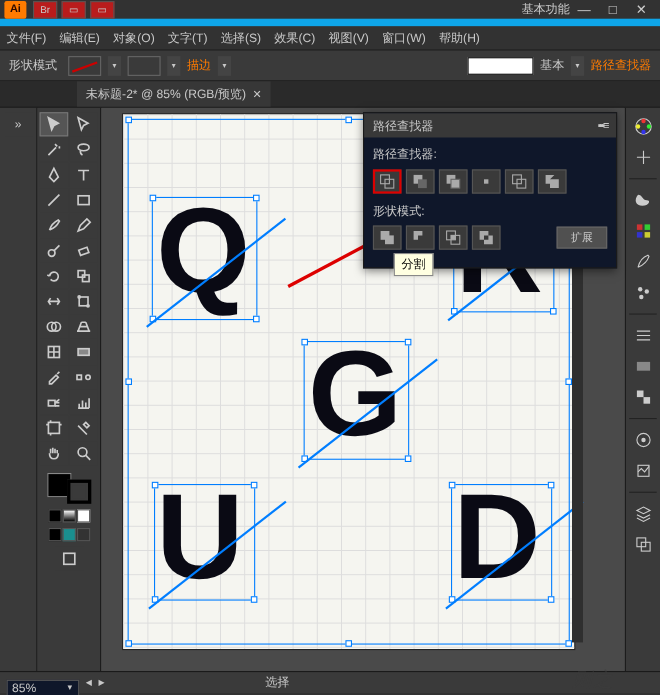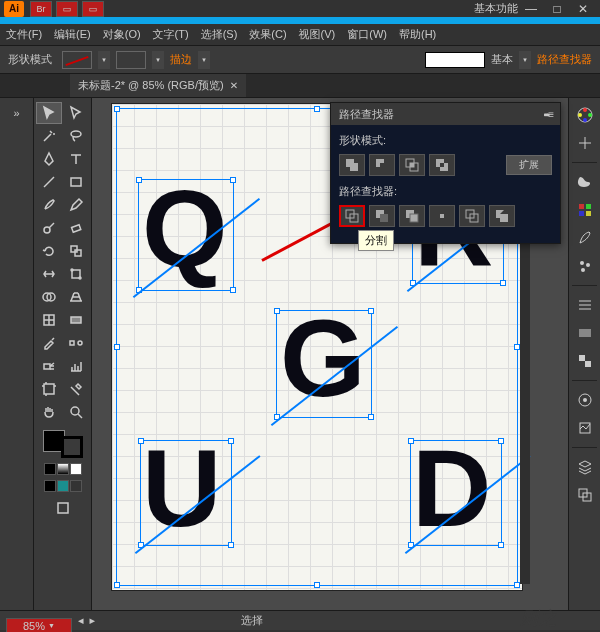--- a/index.html
+++ b/index.html
@@ -56,21 +56,21 @@
 .fp-body { padding:8px; }
 .fp-section { margin-bottom:8px; }
 .fp-label { margin-bottom:6px; }
 .fp-icons { display:flex; gap:4px; align-items:center; }
 .fp-btn { width:26px; height:22px; background:#3a3a3a; border:1px solid #555; display:flex; align-items:center; justify-content:center; }
 .fp-btn.hl { border:2px solid #d00; }
 .fp-btn svg { width:14px; height:14px; }
 .fp-expand { width:46px; height:20px; background:#505050; border:1px solid #666; display:flex; align-items:center; justify-content:center; font-size:10px; margin-left:auto; }
 .tooltip { position:absolute; background:#ffffe1; color:#000; border:1px solid #888; padding:2px 6px; font-size:11px; z-index:20;text-align:center; }
 .status { height:20px; background:#3a3a3a; border-top:1px solid #1a1a1a; display:flex; align-items:center; padding:0 6px; gap:6px; }
-.zoom { width:66px; height:16px; background:#b91c1c; border:1px solid #555; padding:0 16px; display:flex; align-items:center; justify-content:space-between;margin-top:10px; }
+.zoom { width:66px; height:16px; background:#0f172a; border:1px solid #555; padding:0 4px; display:flex; align-items:center; justify-content:space-between;margin-top:10px; }
 .status-sel { margin-left:140px; }
 .rv { position:absolute; right:38px; top:100px; width:10px; bottom:26px; background:#2f2f2f; }
 .watermark { position:absolute; right:42px; bottom:2px; font-size:18px; color:rgba(60,60,60,.5); font-style:italic; letter-spacing:1px; }
 </style>
 </head>
 <body>
 
 <div class="titlebar">
   <div class="ai-logo">Ai</div>
   <div class="tb-icon">Br</div>
@@ -473,20 +473,59 @@
   </div>
 </div>
 
 <div class="float-panel">
   <div class="fp-tab">
     <span>路径查找器</span>
     <span class="fp-menu">▪▪▪≡</span>
   </div>
   <div class="fp-body">
     <div class="fp-section">
+      <div class="fp-label">路径查找器:</div>
+      <div class="fp-icons">
+        <div class="fp-btn hl">
+            <svg viewBox="0 0 14 14">
+              <rect x="1" y="1" width="8" height="8" fill="none" stroke="#aaa"></rect>
+              <rect x="5" y="5" width="8" height="8" fill="none" stroke="#aaa"></rect>
+            </svg>
+          </div>
+        <div class="fp-btn">
+            <svg viewBox="0 0 14 14">
+              <rect x="1" y="1" width="8" height="8" fill="#aaa"></rect>
+              <rect x="5" y="5" width="8" height="8" fill="#666"></rect>
+            </svg>
+          </div>
+        <div class="fp-btn">
+            <svg viewBox="0 0 14 14">
+              <rect x="1" y="1" width="8" height="8" fill="#aaa"></rect>
+              <rect x="5" y="5" width="8" height="8" fill="#aaa" stroke="#666"></rect>
+            </svg>
+          </div>
+        <div class="fp-btn">
+            <svg viewBox="0 0 14 14">
+              <rect x="5" y="5" width="4" height="4" fill="#aaa"></rect>
+            </svg>
+          </div>
+        <div class="fp-btn">
+            <svg viewBox="0 0 14 14">
+              <rect x="1" y="1" width="8" height="8" fill="none" stroke="#aaa"></rect>
+              <rect x="5" y="5" width="8" height="8" fill="none" stroke="#aaa"></rect>
+            </svg>
+          </div>
+        <div class="fp-btn">
+            <svg viewBox="0 0 14 14">
+              <path d="M5 5h8v8h-8v-4h-4v-8h8z" fill="#aaa"></path>
+            </svg>
+          </div>
+      </div>
+    </div>
+    <div class="fp-section">
       <div class="fp-label">形状模式:</div>
       <div class="fp-icons">
         <div class="fp-btn">
             <svg viewBox="0 0 14 14">
               <rect x="1" y="1" width="8" height="8" fill="#aaa"></rect>
               <rect x="5" y="5" width="8" height="8" fill="#aaa"></rect>
             </svg>
           </div>
         <div class="fp-btn">
             <svg viewBox="0 0 14 14">
@@ -499,59 +538,20 @@
               <rect x="1" y="1" width="8" height="8" fill="none" stroke="#aaa"></rect>
               <rect x="5" y="5" width="8" height="8" fill="none" stroke="#aaa"></rect>
             </svg>
           </div>
         <div class="fp-btn">
             <svg viewBox="0 0 14 14">
               <path d="M1 1h8v4h4v8h-8v-4h-4z M5 5h4v4h-4z" fill="#aaa" fill-rule="evenodd"></path>
             </svg>
           </div>
         <div class="fp-expand">扩展</div>
-      </div>
-    </div>
-    <div class="fp-section">
-      <div class="fp-label">路径查找器:</div>
-      <div class="fp-icons">
-        <div class="fp-btn hl">
-            <svg viewBox="0 0 14 14">
-              <rect x="1" y="1" width="8" height="8" fill="none" stroke="#aaa"></rect>
-              <rect x="5" y="5" width="8" height="8" fill="none" stroke="#aaa"></rect>
-            </svg>
-          </div>
-        <div class="fp-btn">
-            <svg viewBox="0 0 14 14">
-              <rect x="1" y="1" width="8" height="8" fill="#aaa"></rect>
-              <rect x="5" y="5" width="8" height="8" fill="#666"></rect>
-            </svg>
-          </div>
-        <div class="fp-btn">
-            <svg viewBox="0 0 14 14">
-              <rect x="1" y="1" width="8" height="8" fill="#aaa"></rect>
-              <rect x="5" y="5" width="8" height="8" fill="#aaa" stroke="#666"></rect>
-            </svg>
-          </div>
-        <div class="fp-btn">
-            <svg viewBox="0 0 14 14">
-              <rect x="5" y="5" width="4" height="4" fill="#aaa"></rect>
-            </svg>
-          </div>
-        <div class="fp-btn">
-            <svg viewBox="0 0 14 14">
-              <rect x="1" y="1" width="8" height="8" fill="none" stroke="#aaa"></rect>
-              <rect x="5" y="5" width="8" height="8" fill="none" stroke="#aaa"></rect>
-            </svg>
-          </div>
-        <div class="fp-btn">
-            <svg viewBox="0 0 14 14">
-              <path d="M5 5h8v8h-8v-4h-4v-8h8z" fill="#aaa"></path>
-            </svg>
-          </div>
       </div>
     </div>
   </div>
 </div>
 <div class="tooltip" style="left:358px;top:230px">分割</div>
 
 <div class="status">
   <div class="zoom">
     <span>85%</span>
     <span style="font-size:7px">▼</span>

